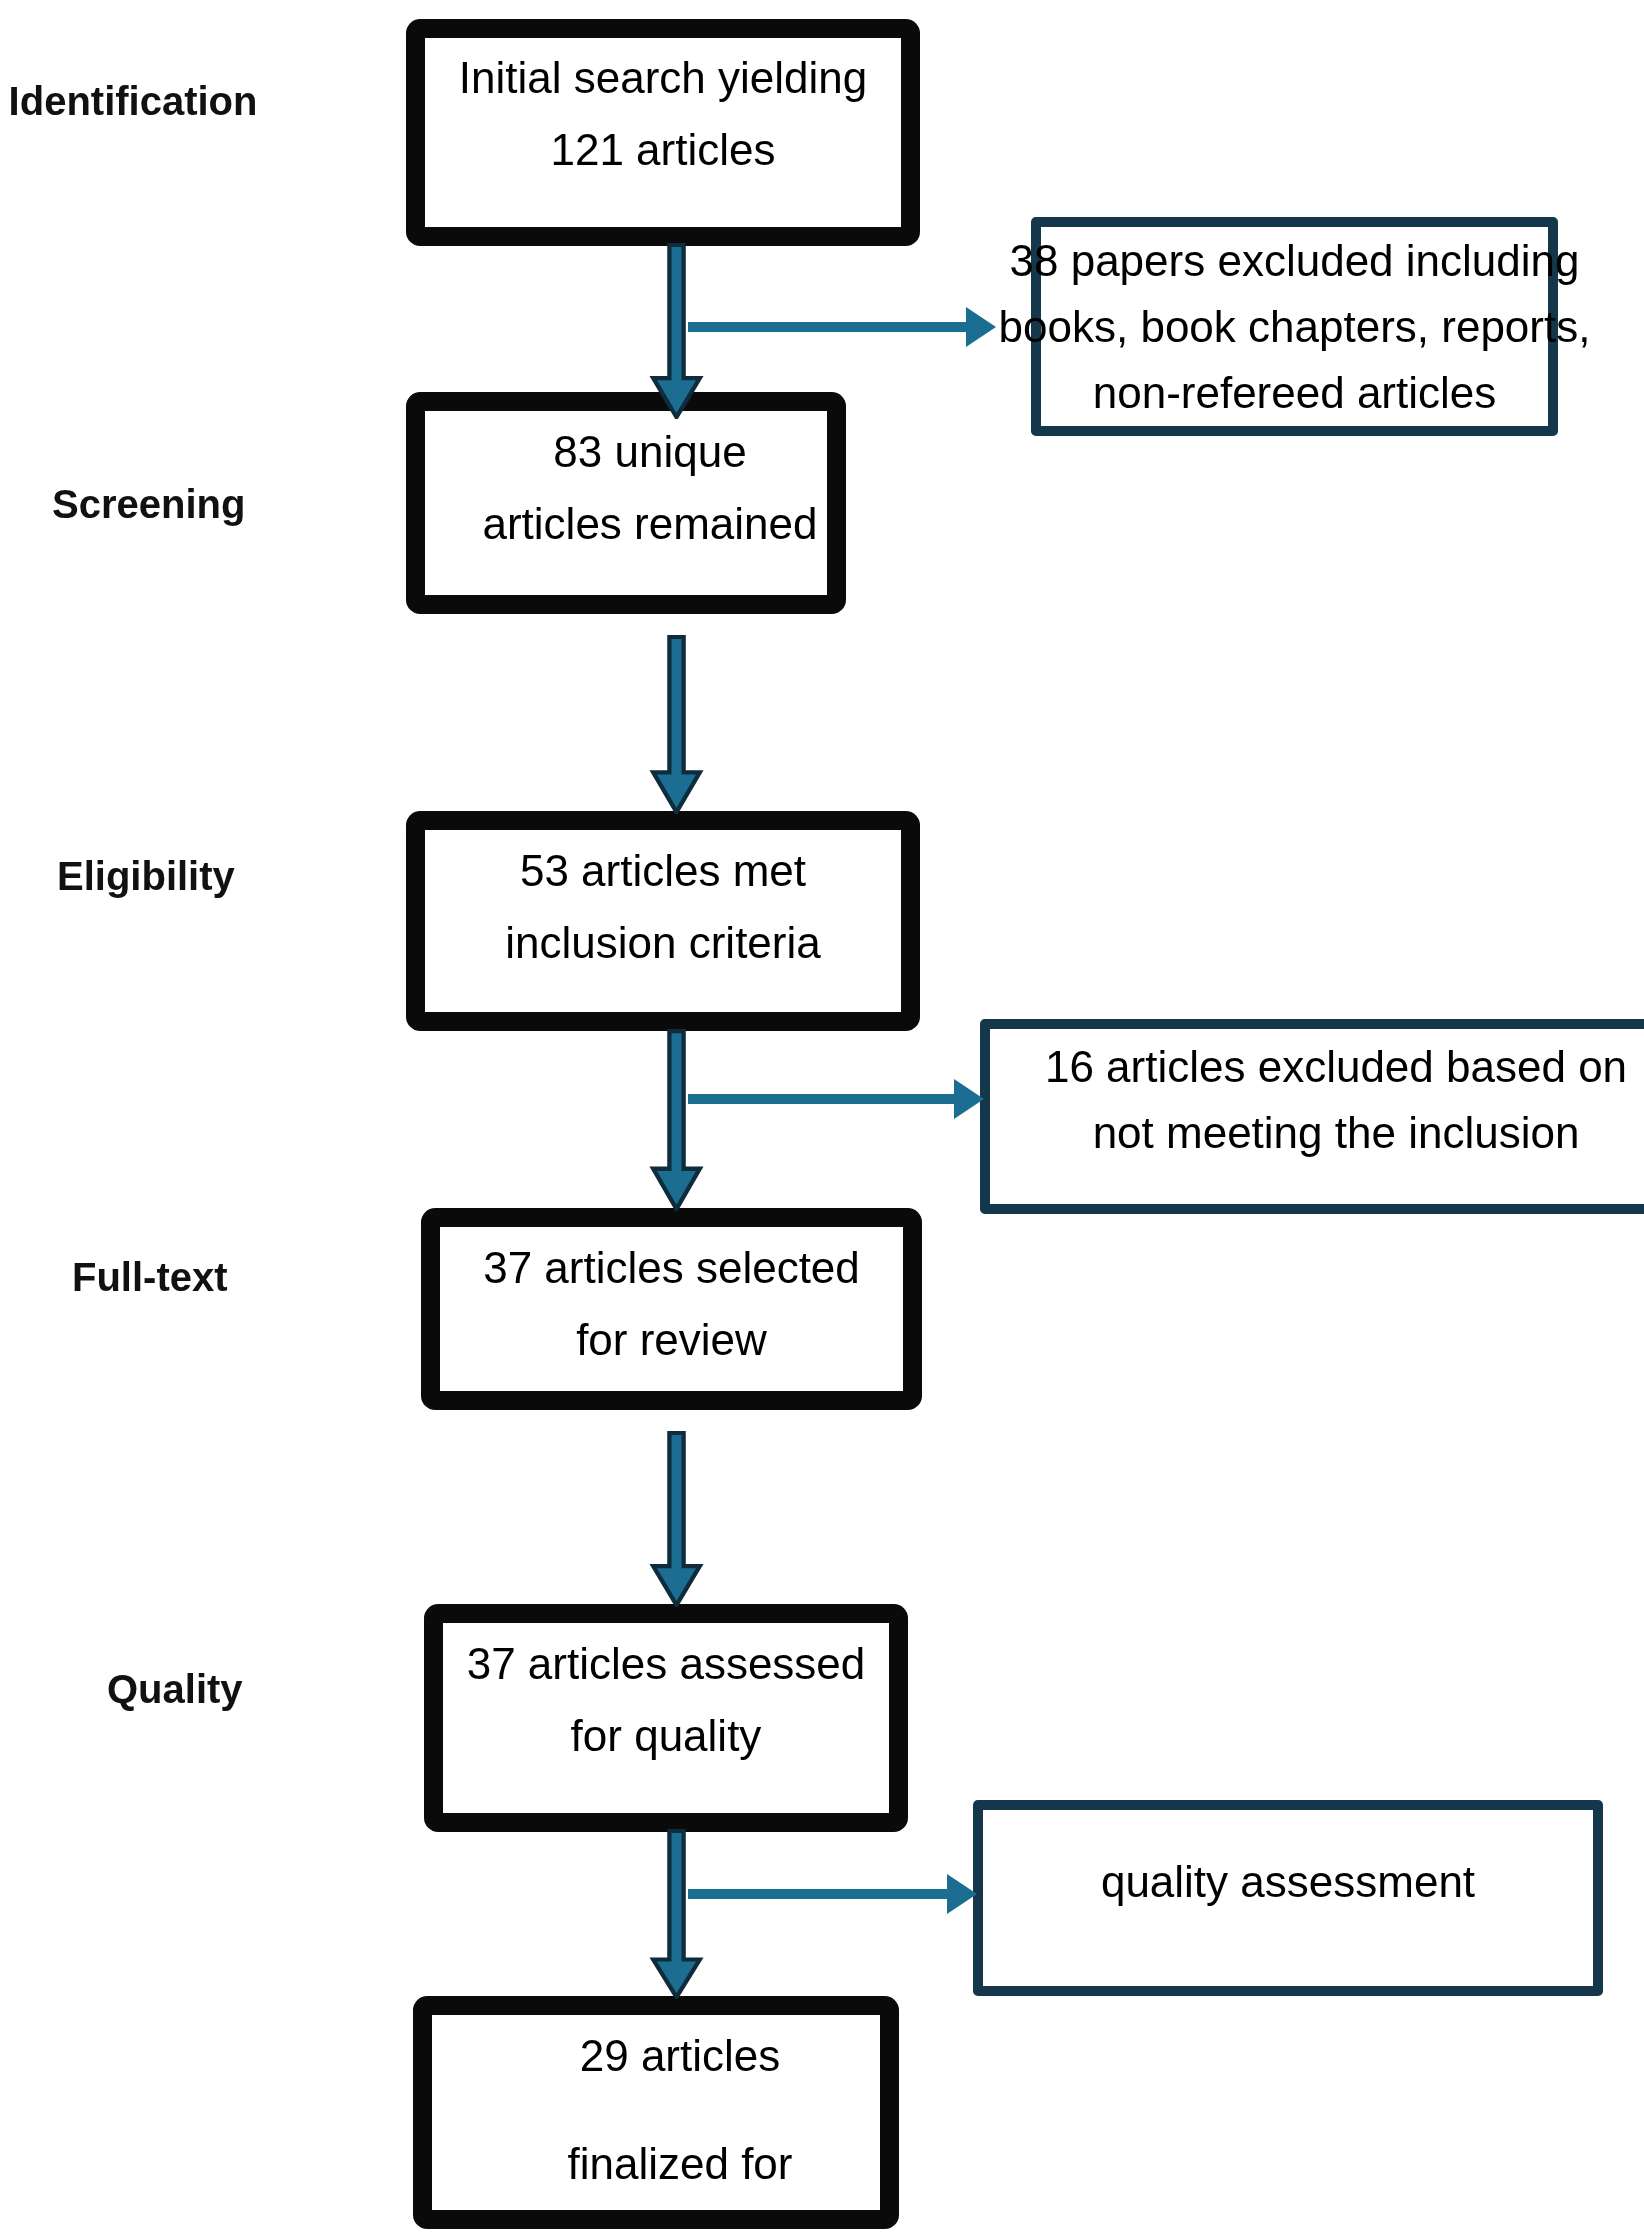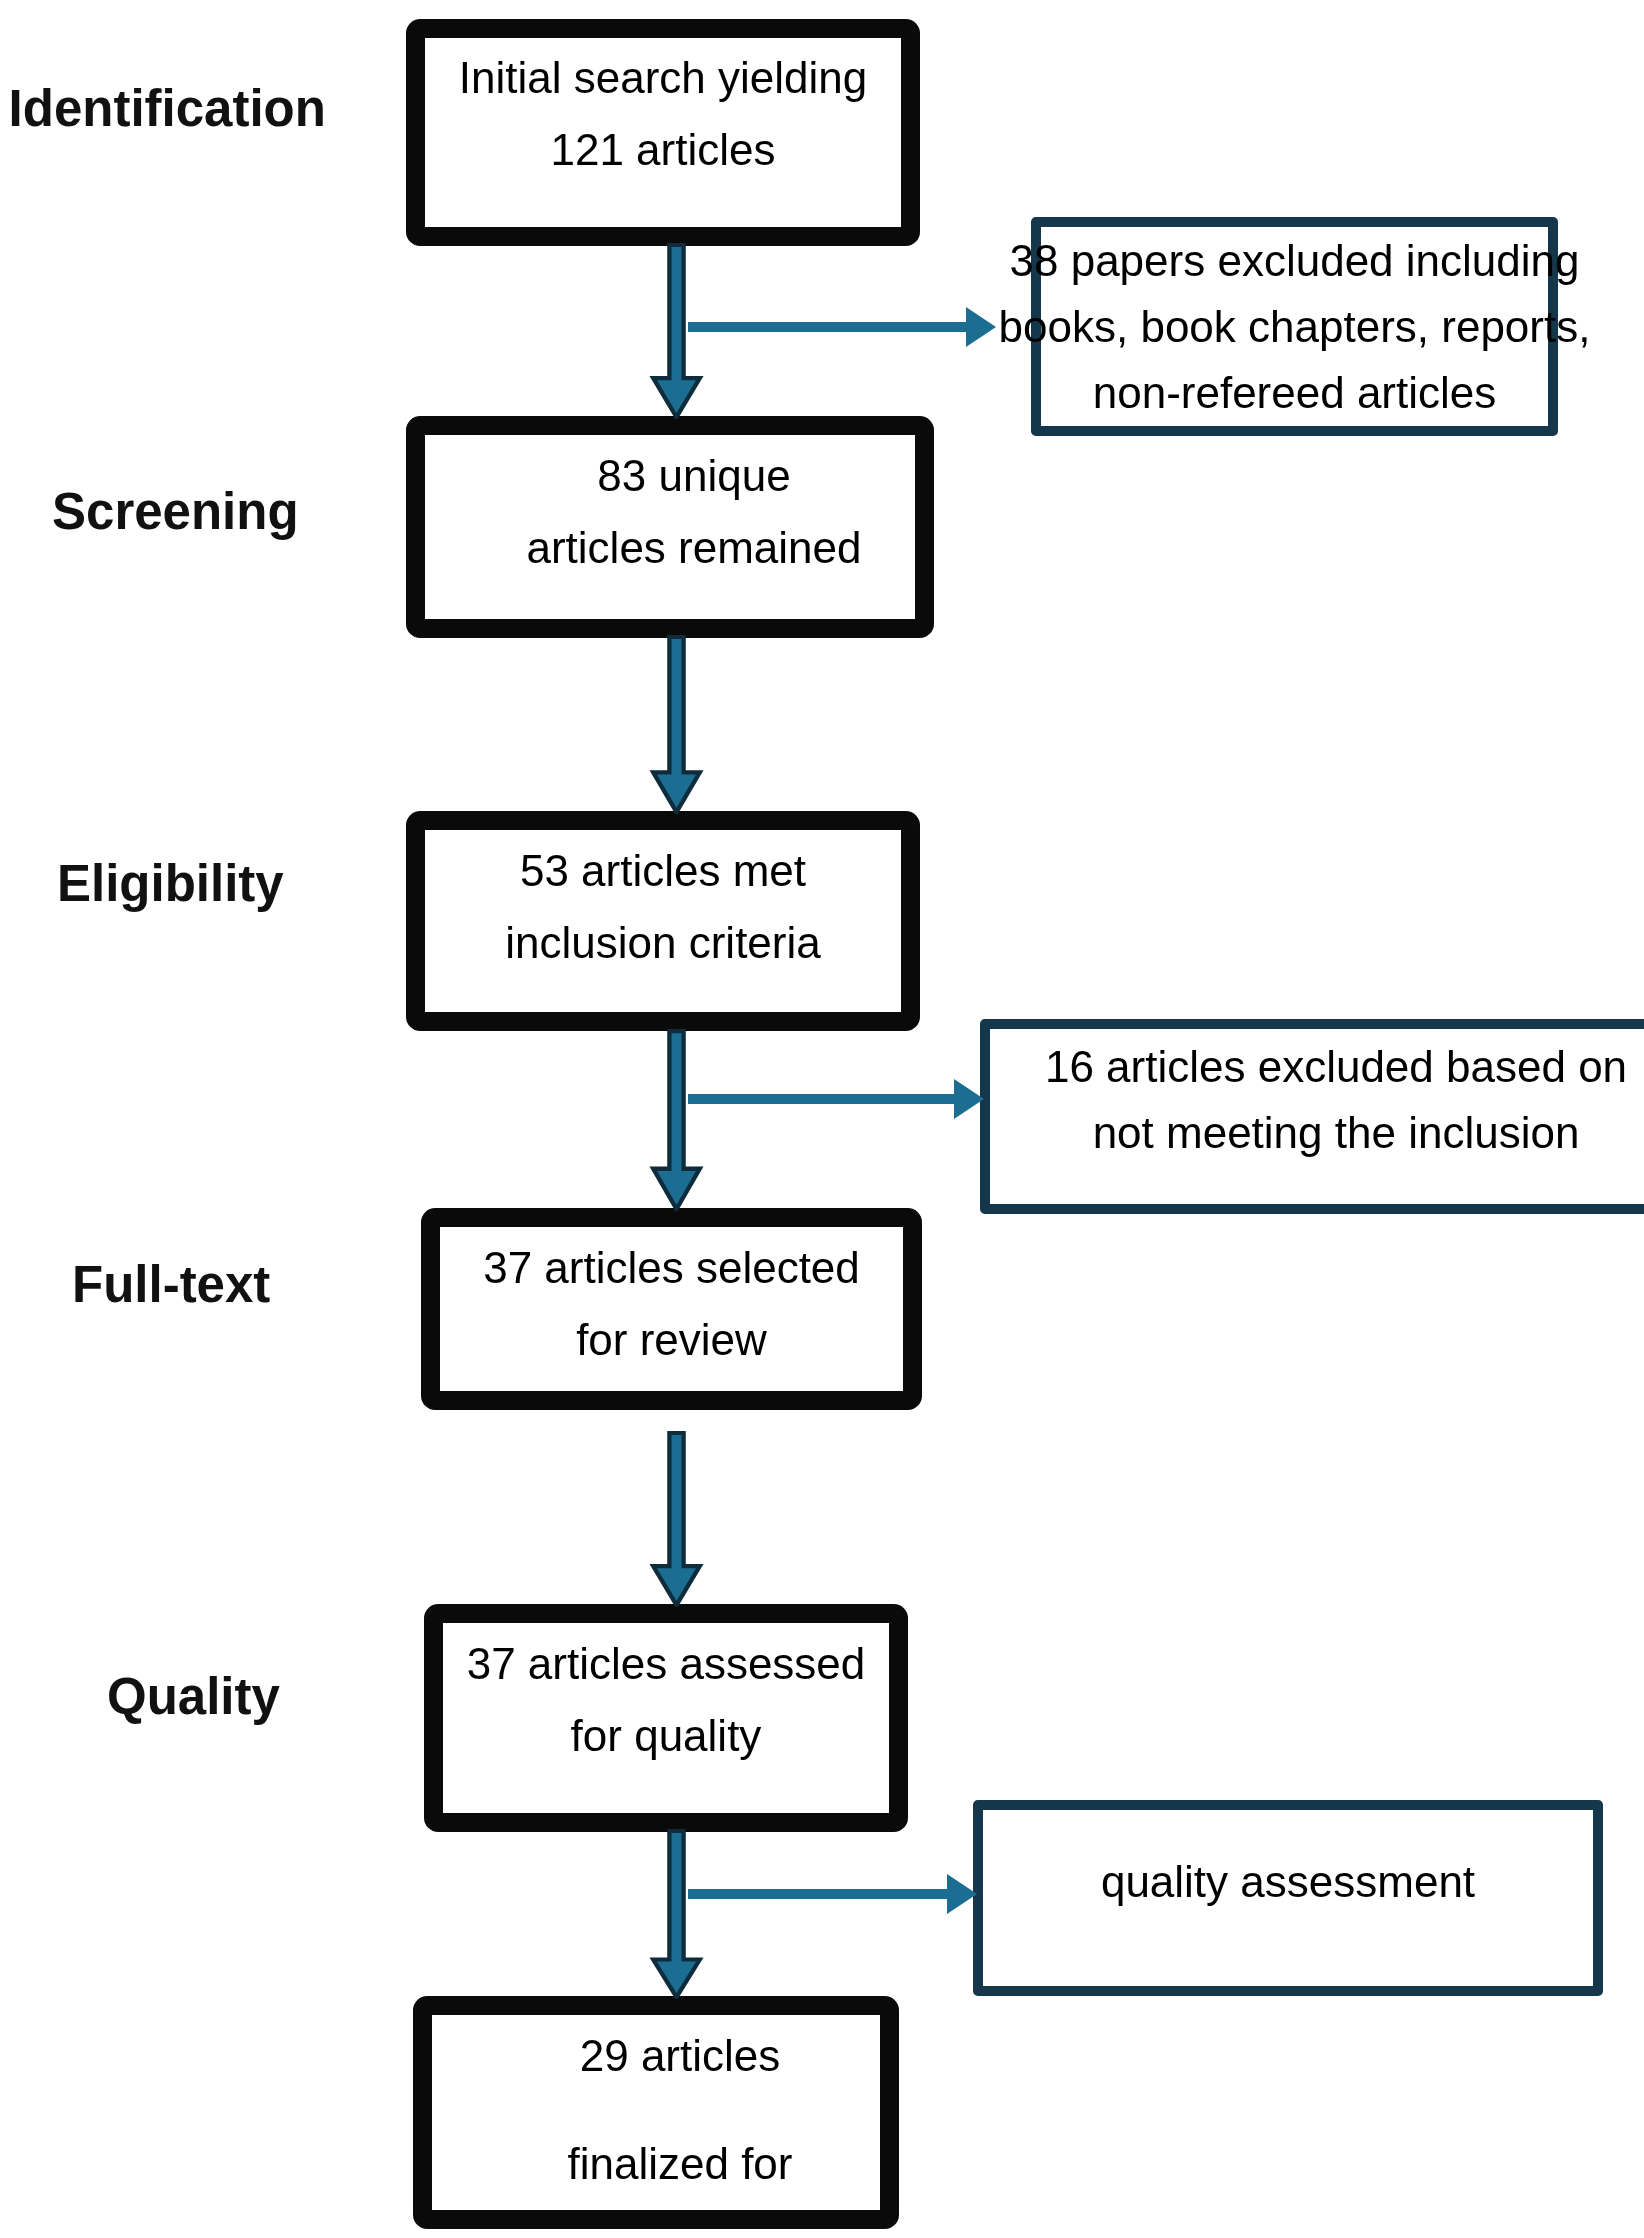--- a/index.html
+++ b/index.html
@@ -11,21 +11,21 @@
     --background:#ffffff;
   }
   html,body{margin:0;padding:0;}
   body{background:var(--background);font-family:"Liberation Sans",sans-serif;}
   .canvas{
     position:relative;width:1644px;height:2239px;
     background:var(--background);overflow:hidden;
   }
   .stage-label{
     position:absolute;
-    font-size:51px;font-weight:bold;color:#111;
+    font-size:40px;font-weight:bold;color:#111;
     white-space:nowrap;letter-spacing:0px;
   }
   .main-box{
     position:absolute;box-sizing:border-box;
     border:19px solid var(--main-box-border);
     border-radius:14.3px;background:#fff;
     display:flex;flex-direction:column;align-items:stretch;
     padding:4.8px 9.5px 0 9.5px;
   }
   .side-box{
@@ -67,21 +67,21 @@
   <div class="stage-label" style="left:52px;top:482px;">Screening</div>
   <div class="stage-label" style="left:57px;top:854px;">Eligibility</div>
   <div class="stage-label" style="left:72px;top:1255px;">Full-text</div>
   <div class="stage-label" style="left:107px;top:1667px;">Quality</div>
 
   <div class="main-box" style="left:406px;top:18.6px;width:514px;height:227px;">
     <div class="box-line">Initial search yielding</div>
     <div class="box-line">121 articles</div>
   </div>
 
-  <div class="main-box" style="left:406px;top:416px;width:528px;height:222px;">
+  <div class="main-box" style="left:406px;top:392px;width:440px;height:222px;">
     <div class="box-line indent-right">83 unique</div>
     <div class="box-line indent-right">articles remained</div>
   </div>
 
   <div class="main-box" style="left:406px;top:811px;width:514px;height:220px;">
     <div class="box-line">53 articles met</div>
     <div class="box-line">inclusion criteria</div>
   </div>
 
   <div class="main-box" style="left:421px;top:1208px;width:501px;height:202px;">

